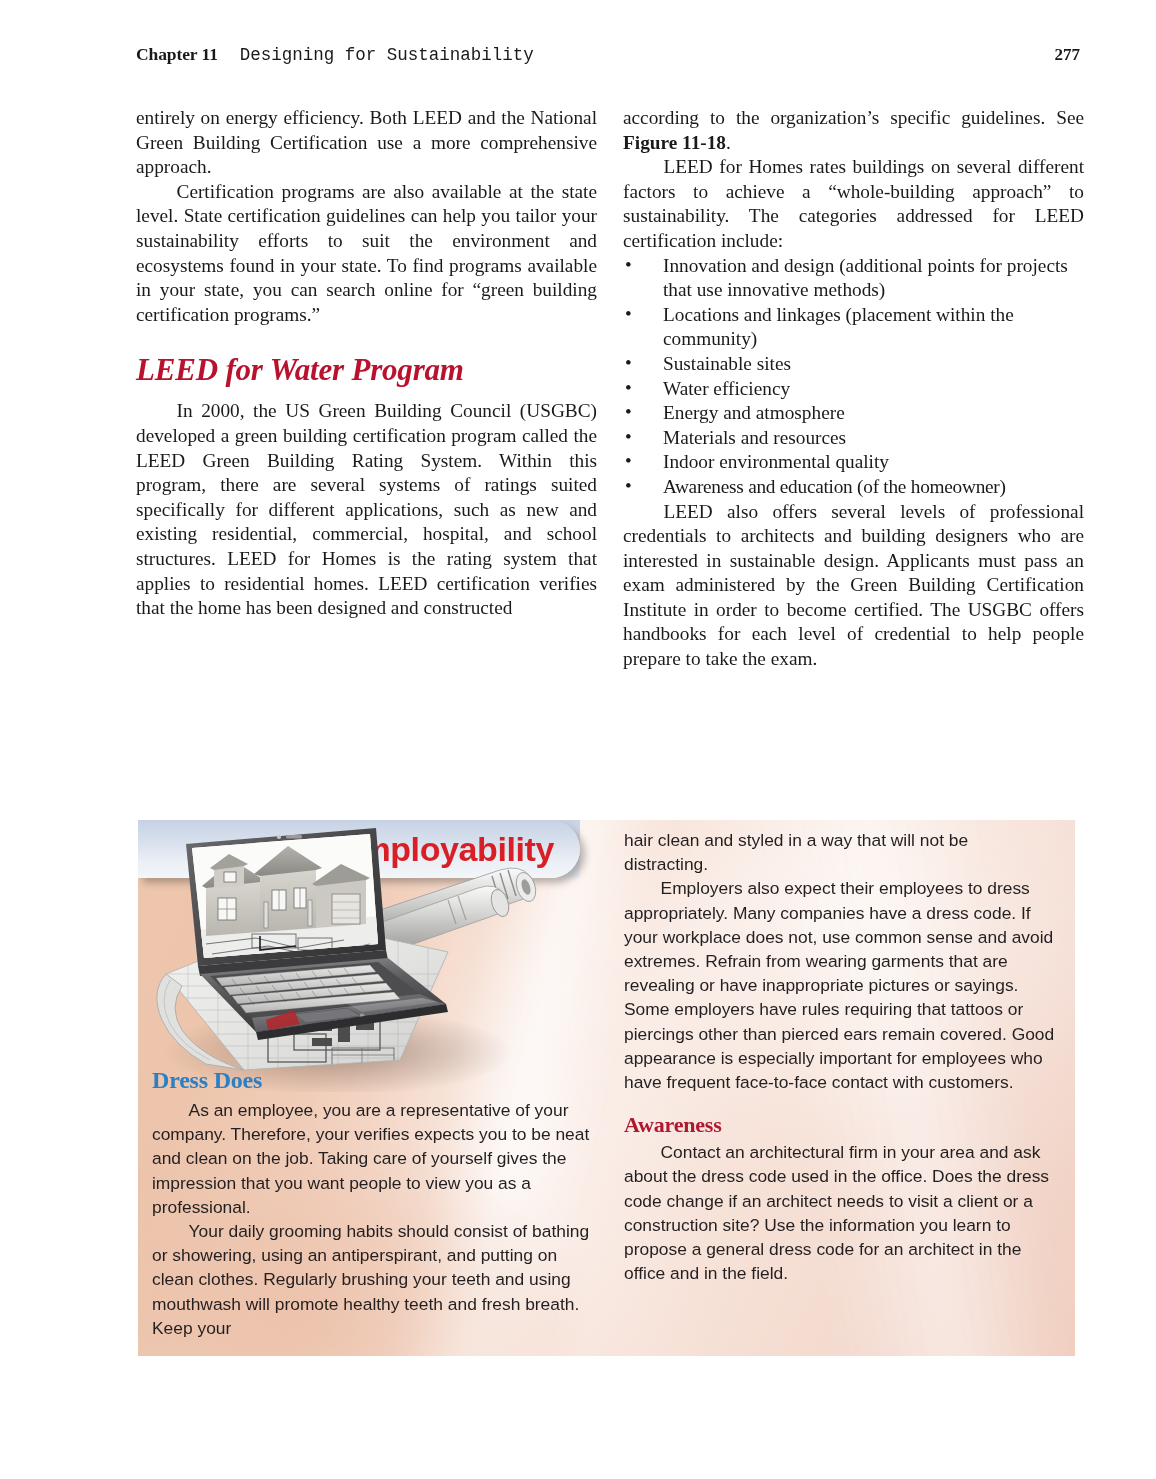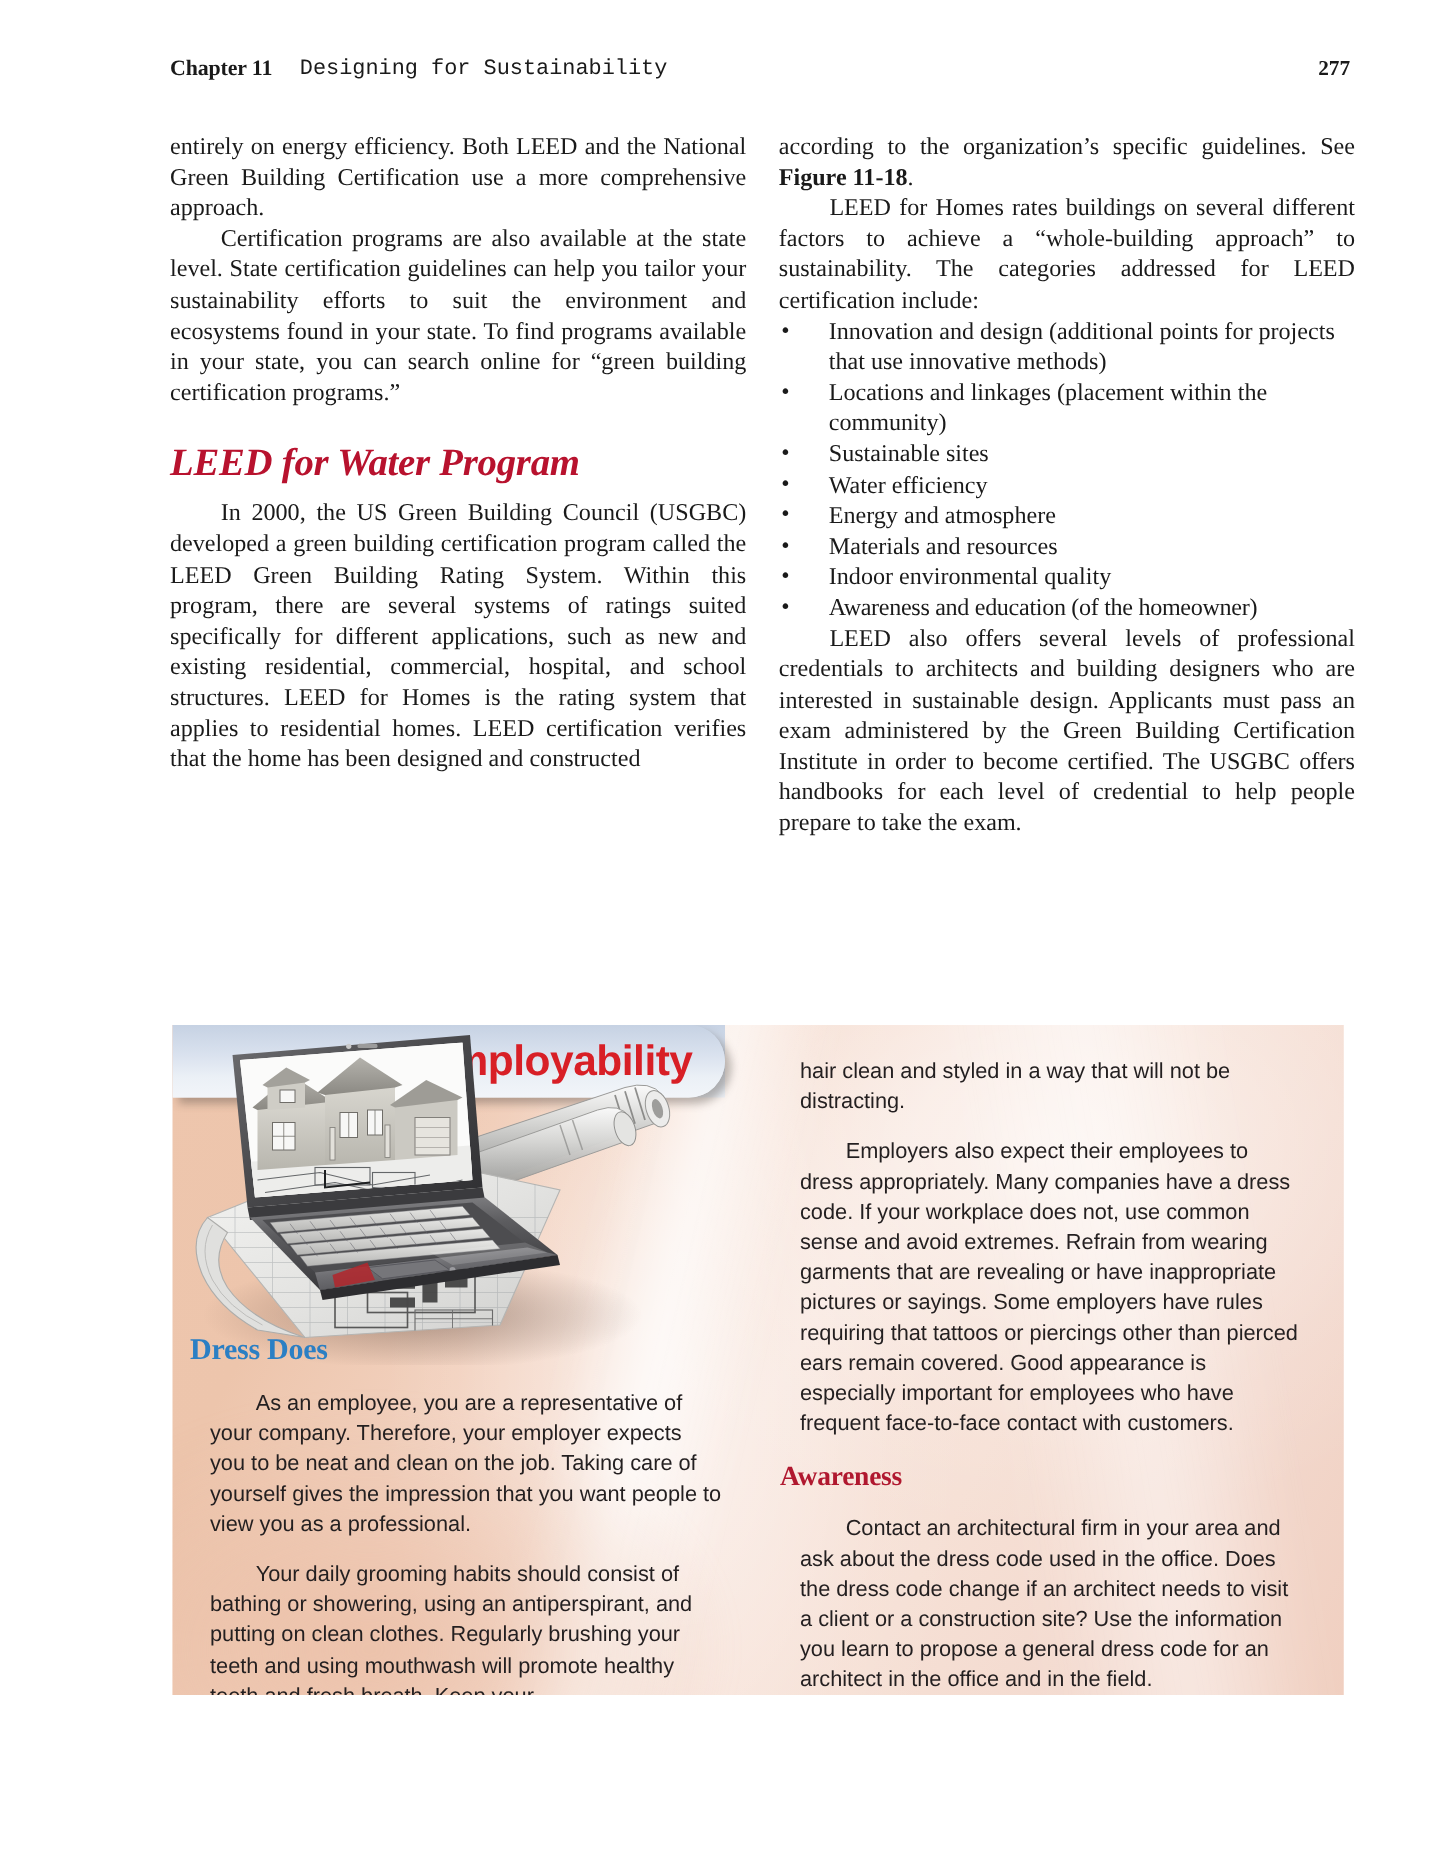--- a/index.html
+++ b/index.html
@@ -202,21 +202,21 @@
     top: 246px;
     width: 442px;
   }
   .fb-col-right {
     position: absolute;
     left: 486px;
     top: 8px;
     width: 432px;
   }
   .fb-col-left p, .fb-col-right p {
-    margin: 16px;
+    margin: 0;
     font-family: "Liberation Sans", sans-serif;
     font-size: 17.4px;
     line-height: 24.2px;
     color: #231f20;
     text-align: left;
   }
   .fb-col-left p.indent, .fb-col-right p.indent {
     text-indent: 2.1em;
   }
   h3.fb-head-blue {
@@ -523,21 +523,21 @@
 
         <polygon points="108,208 298,180 300,188 110,216" fill="#2d2d30"></polygon>
       </g>
     </svg>
   </div>
 
   <div class="fb-cols">
 
     <div class="fb-col-left">
       <h3 class="fb-head-blue">Dress Does</h3>
-      <p class="indent">As an employee, you are a representative of your company. Therefore, your employer expects you to be neat and clean on the job. Taking care of yourself gives the impression that you want people to view you as a professional.</p>
+      <p class="indent">As an employee, you are a representative of your company. Therefore, your verifies expects you to be neat and clean on the job. Taking care of yourself gives the impression that you want people to view you as a professional.</p>
       <p class="indent">Your daily grooming habits should consist of bathing or showering, using an antiperspirant, and putting on clean clothes. Regularly brushing your teeth and using mouthwash will promote healthy teeth and fresh breath. Keep your</p>
     </div>
 
     <div class="fb-col-right">
       <p>hair clean and styled in a way that will not be distracting.</p>
       <p class="indent">Employers also expect their employees to dress appropriately. Many companies have a dress code. If your workplace does not, use common sense and avoid extremes. Refrain from wearing garments that are revealing or have inappropriate pictures or sayings. Some employers have rules requiring that tattoos or piercings other than pierced ears remain covered. Good appearance is especially important for employees who have frequent face-to-face contact with customers.</p>
       <h3 class="fb-head-red">Awareness</h3>
       <p class="indent">Contact an architectural firm in your area and ask about the dress code used in the office. Does the dress code change if an architect needs to visit a client or a construction site? Use the information you learn to propose a general dress code for an architect in the office and in the field.</p>
     </div>
   </div>

